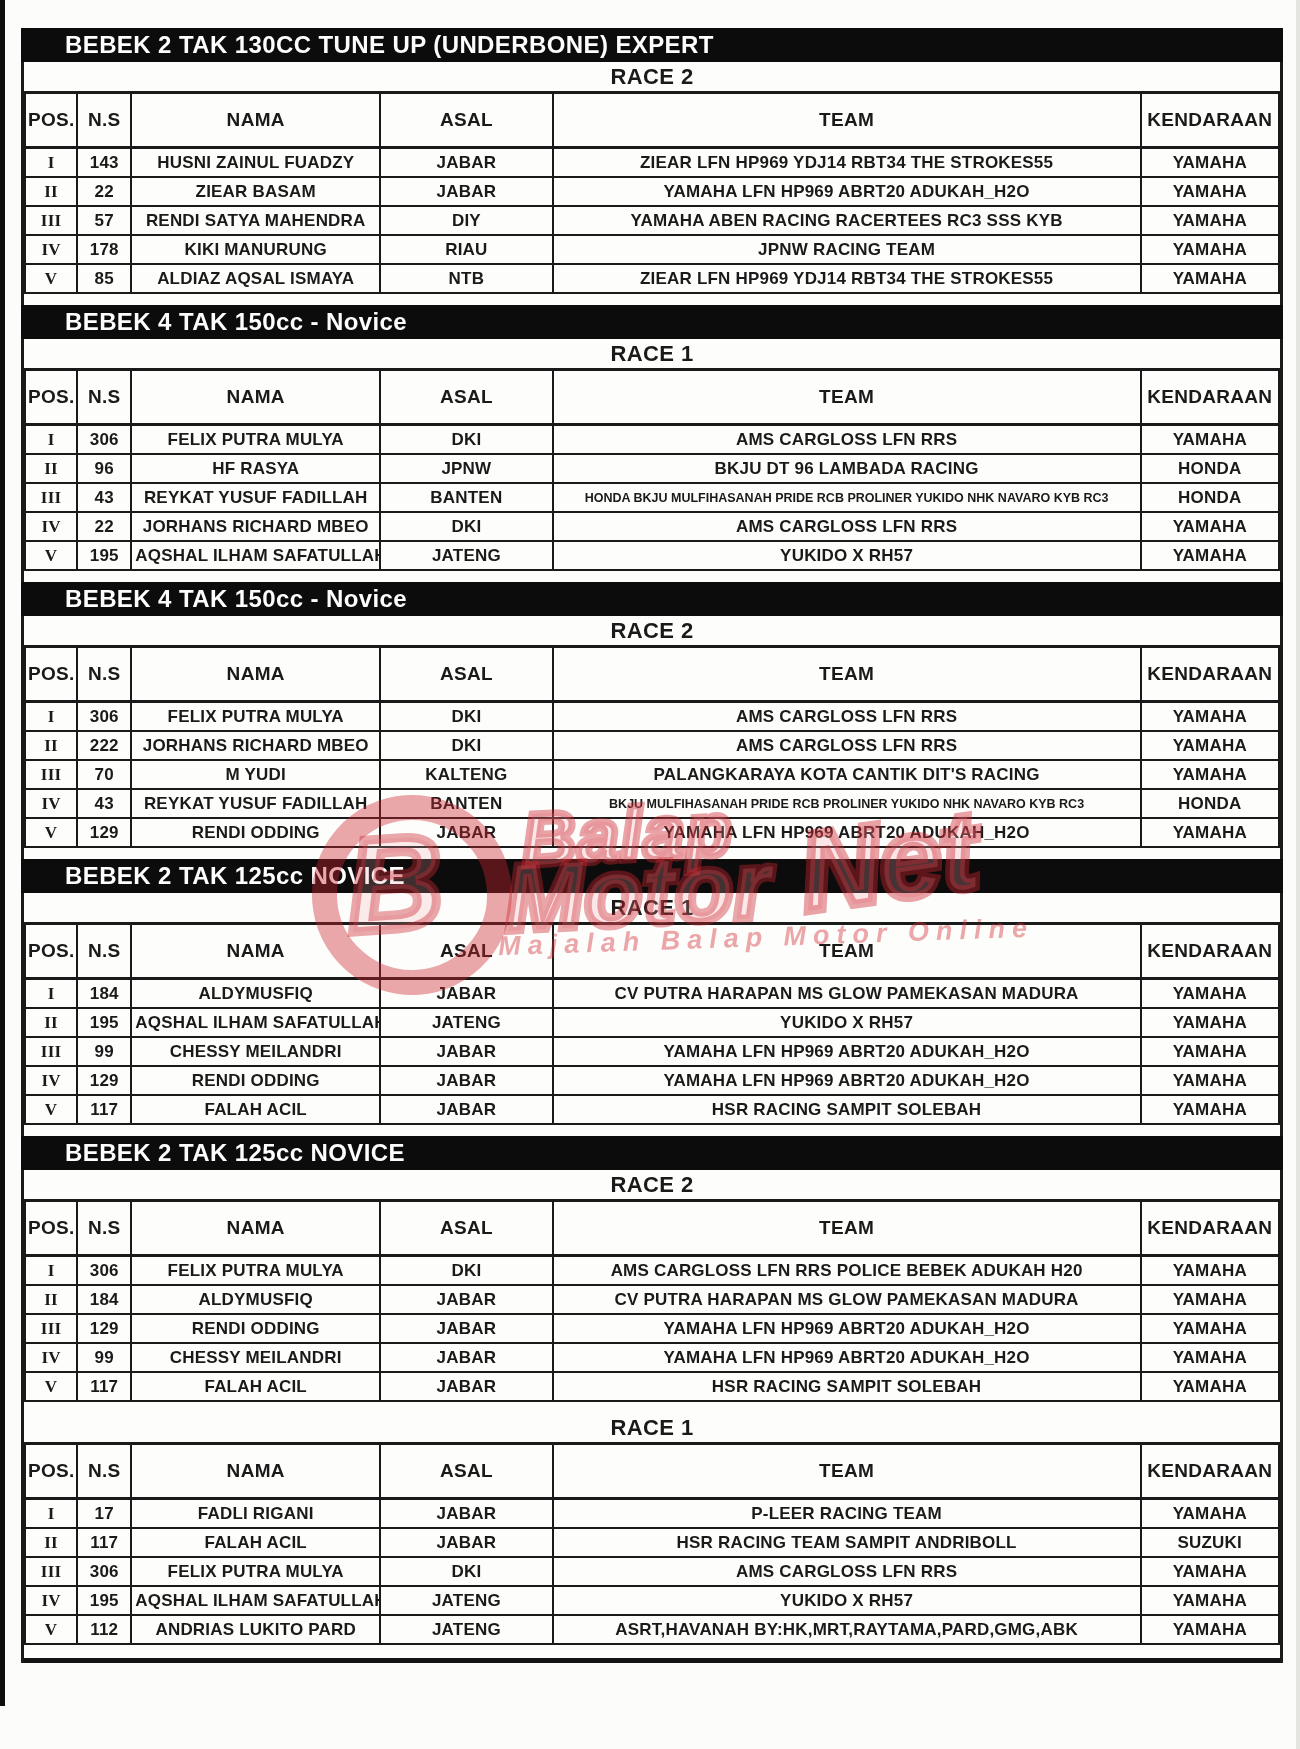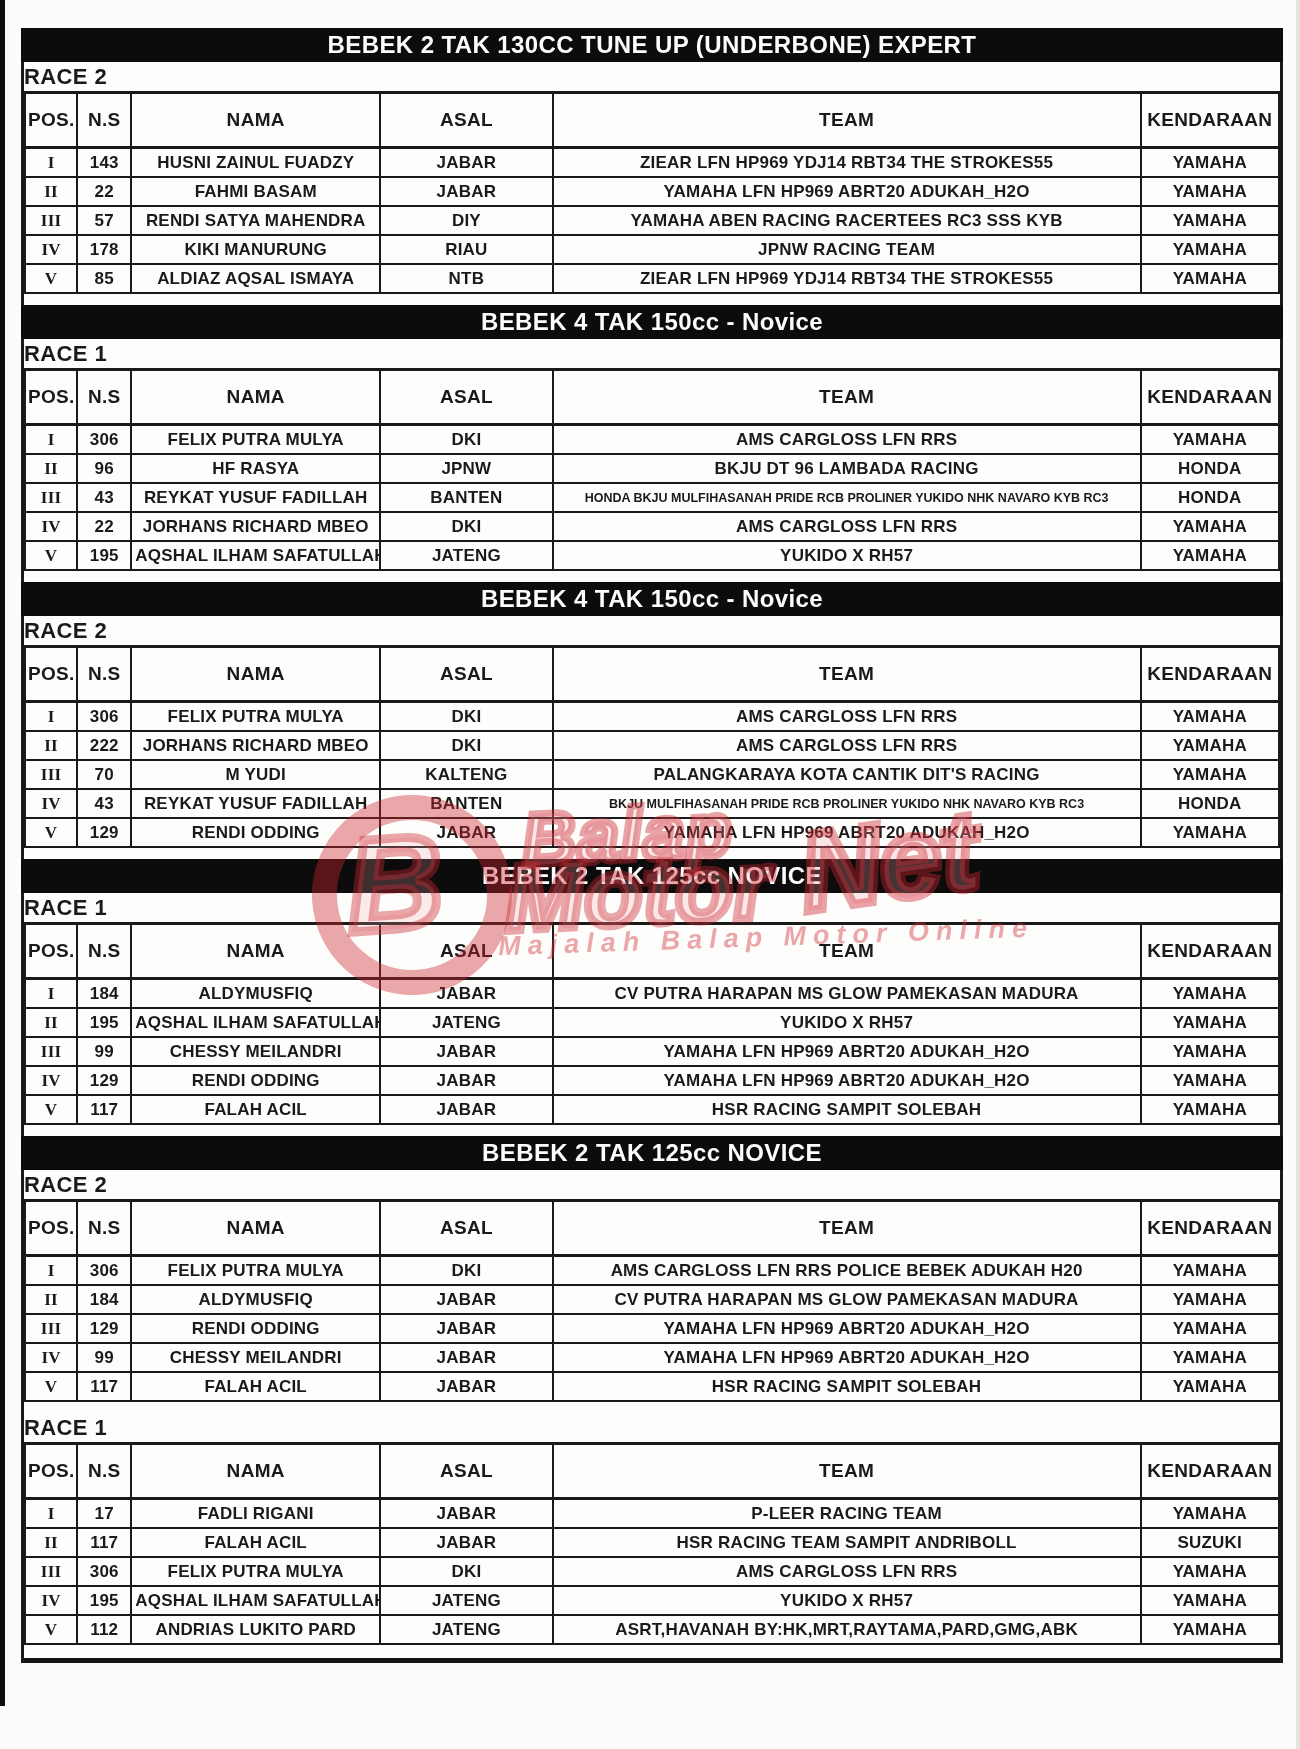--- a/index.html
+++ b/index.html
@@ -9,25 +9,25 @@
     font-family:"Liberation Sans",sans-serif;color:#1a1a1a;
   }
   .scan-left-edge{position:absolute;left:0;top:0;width:5px;height:1706px;background:#0d0d0d;}
   .scan-right-edge{position:absolute;right:0;top:0;width:4px;height:1749px;background:#e4e4e1;}
 
   .doc{position:absolute;left:21px;top:28px;width:1262px;}
 
   .race-section{border-left:3px solid #1a1a1a;border-right:3px solid #1a1a1a;background:#fdfdfb;}
   .title-bar{
     height:34px;margin:0 -3px;background:#0c0c0c;color:#fdfdfd;
-    display:flex;align-items:center;justify-content:center;
-    font-weight:bold;font-size:24px;letter-spacing:.4px;
+    display:flex;align-items:center;justify-content:flex-start;
+    font-weight:bold;font-size:24px;letter-spacing:.4px;padding-left:44px;
   }
   .race-bar{
-    height:29px;display:flex;align-items:center;justify-content:flex-start;
+    height:29px;display:flex;align-items:center;justify-content:center;
     font-weight:bold;font-size:22px;letter-spacing:.4px;background:#fdfdfb;
   }
   table.results{
     width:100%;table-layout:fixed;border-collapse:collapse;
     border-top:3px solid #1a1a1a;border-bottom:2px solid #1a1a1a;background:#fdfdfb;
   }
   table.results th{
     height:52px;border:2px solid #1a1a1a;border-bottom:3px solid #1a1a1a;
     font-size:19px;font-weight:bold;padding:0 2px;letter-spacing:.3px;
   }
@@ -119,21 +119,21 @@
     <td class="c-ns">143</td>
     <td class="c-nama">HUSNI ZAINUL FUADZY</td>
     <td class="c-asal">JABAR</td>
     <td class="c-team">ZIEAR LFN HP969 YDJ14 RBT34 THE STROKES55</td>
     <td class="c-kendaraan">YAMAHA</td>
   </tr>
 
   <tr>
     <td class="c-pos">II</td>
     <td class="c-ns">22</td>
-    <td class="c-nama">FAHMI BASAM</td>
+    <td class="c-nama">ZIEAR BASAM</td>
     <td class="c-asal">JABAR</td>
     <td class="c-team">YAMAHA LFN HP969 ABRT20 ADUKAH_H2O</td>
     <td class="c-kendaraan">YAMAHA</td>
   </tr>
 
   <tr>
     <td class="c-pos">III</td>
     <td class="c-ns">57</td>
     <td class="c-nama">RENDI SATYA MAHENDRA</td>
     <td class="c-asal">DIY</td>

